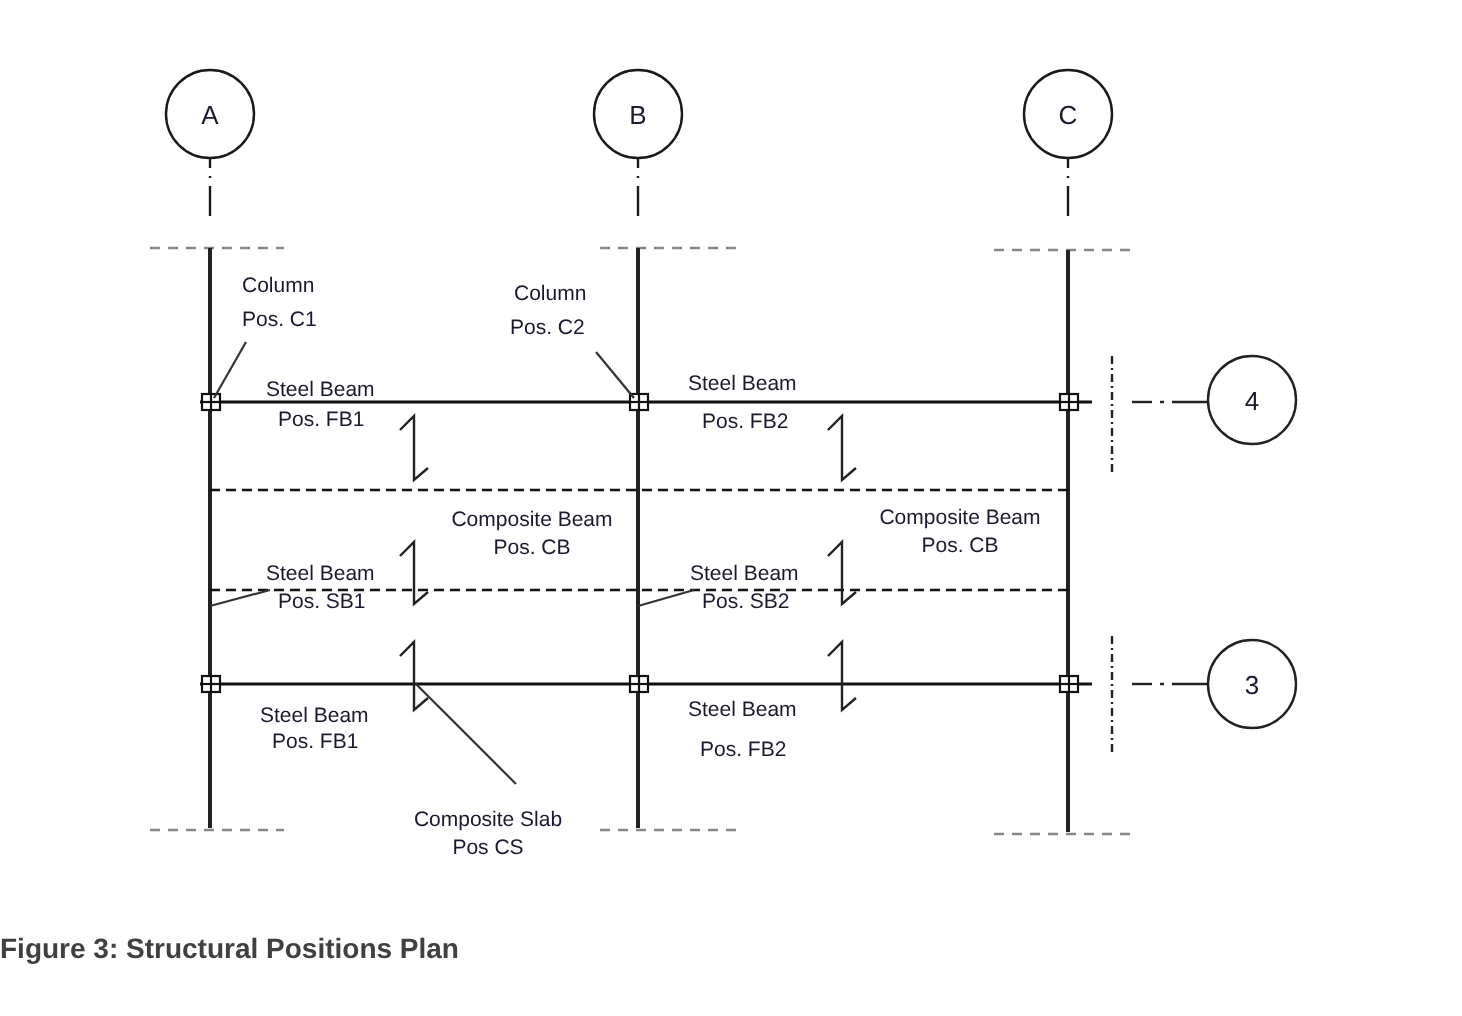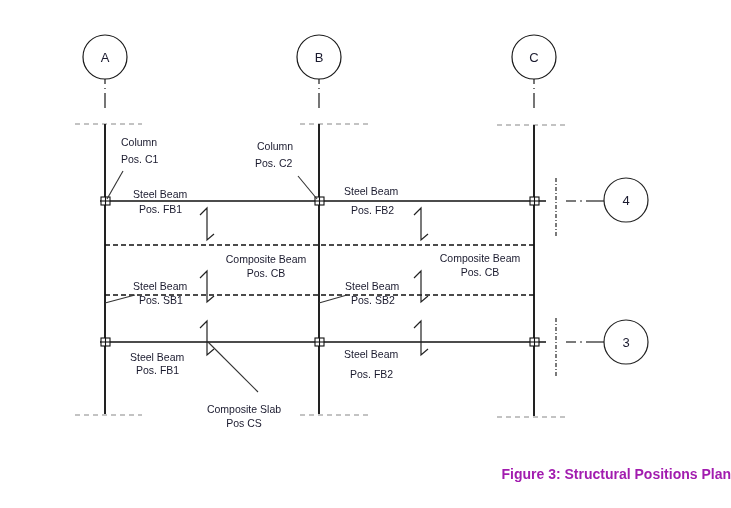--- a/index.html
+++ b/index.html
@@ -1,21 +1,21 @@
 <!DOCTYPE html>
 <html><head>
   <meta charset="utf-8">
   <style>
     html, body { margin: 0; padding: 0; background: #ffffff; }
     body { width: 731px; height: 508px; position: relative; overflow: hidden; }
     #plan { position: absolute; left: 0; top: 0; }
     .lbl { font-family: "Liberation Sans", sans-serif; font-size: 10.5px; fill: #1a1a2e; }
     .bubble-txt { font-family: "Liberation Sans", sans-serif; font-size: 13px; fill: #1a1a2e; }
-    .caption { position: absolute; left: 0; width: 731px; top: 466px; text-align: right;
-      font-family: "Liberation Sans", sans-serif; font-weight: bold; font-size: 14px; color: #a21caf; }
+    .caption { position: absolute; left: 0; width: 731px; top: 466px; text-align: left;
+      font-family: "Liberation Sans", sans-serif; font-weight: bold; font-size: 14px; color: #404040; }
   </style>
 </head>
 <body>
 
 <svg id="plan" width="731" height="508" viewBox="0 0 731 508">
   <g stroke="#1a1a1a" fill="none" stroke-width="1.2">
 
     <circle cx="105" cy="57" r="22"></circle>
     <circle cx="319" cy="57" r="22"></circle>
     <circle cx="534" cy="57" r="22"></circle>

